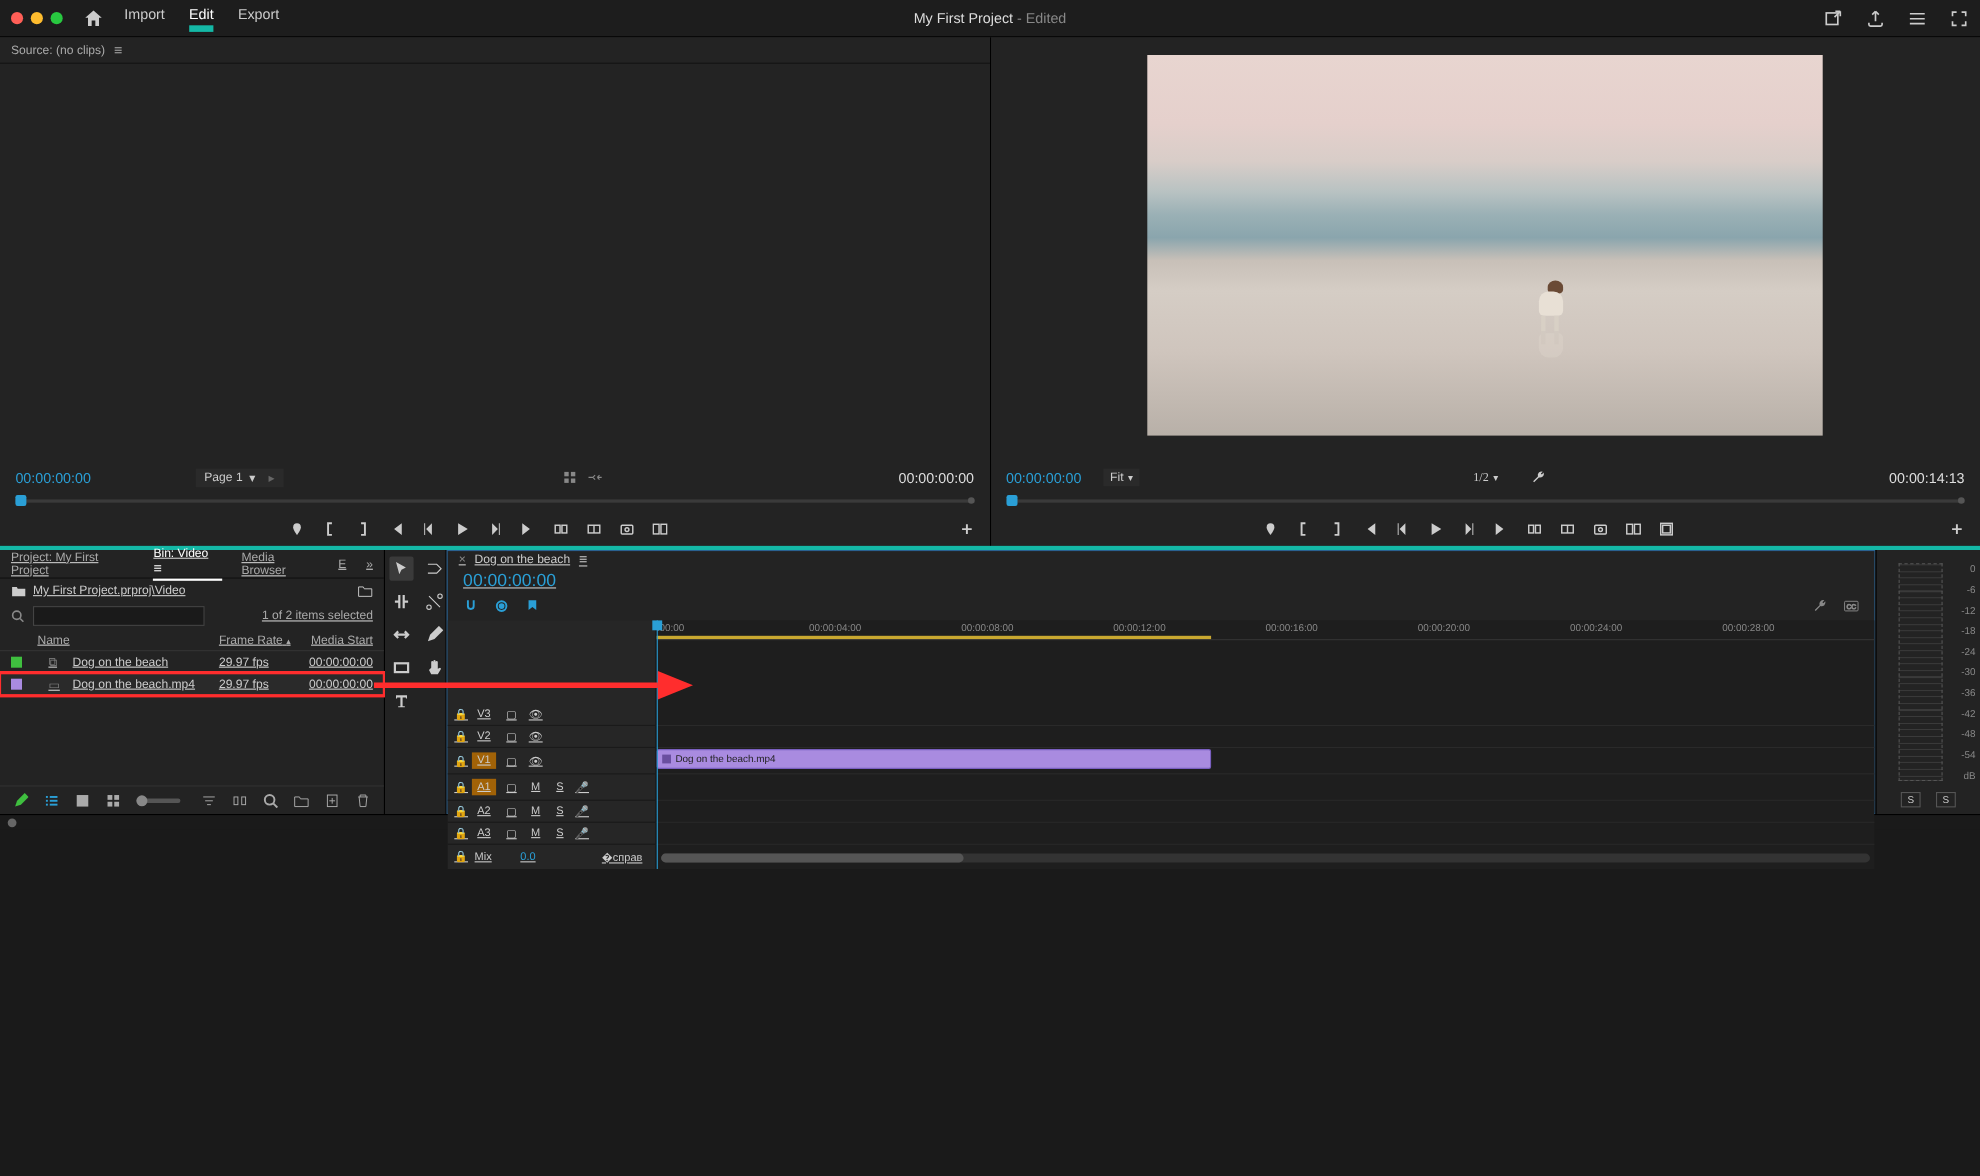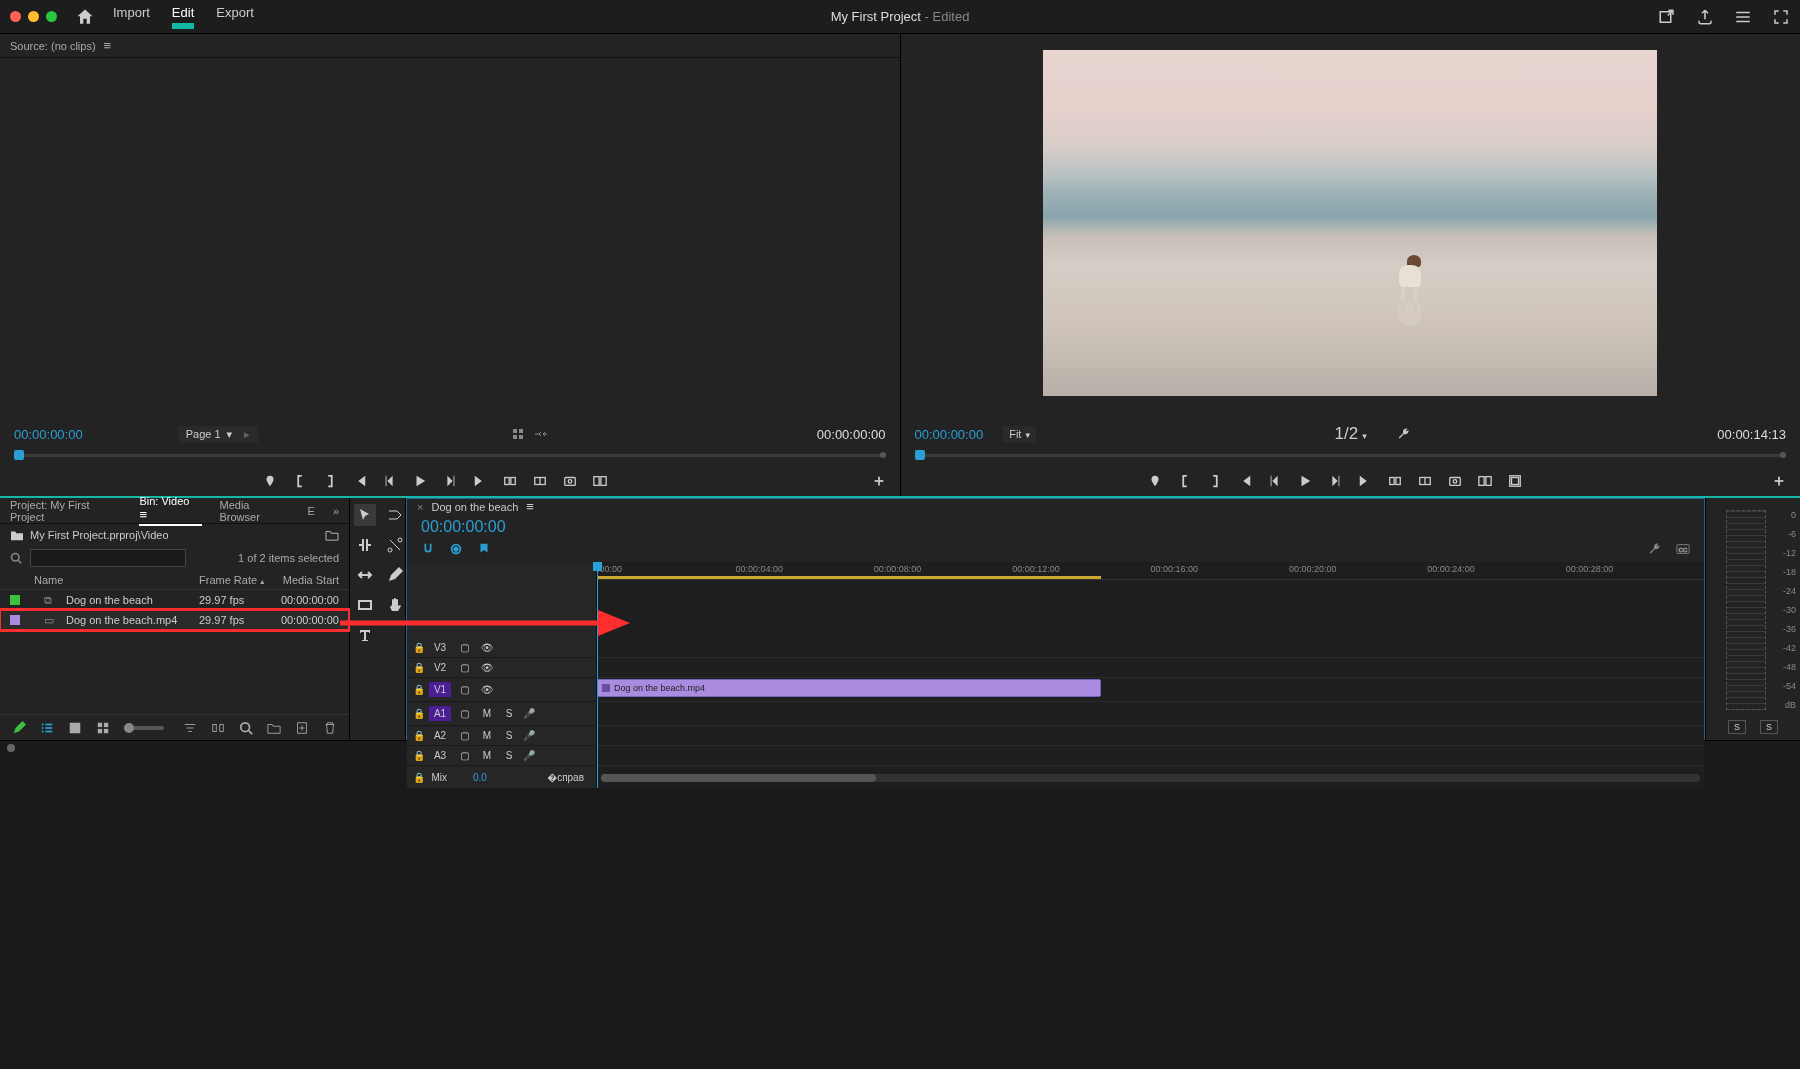--- a/index.html
+++ b/index.html
@@ -29,37 +29,37 @@
 .source-panel { border-right:1px solid #000; }
 .monitor-area { flex:1; background:#232323; display:flex; align-items:center; justify-content:center; position:relative; }
 .program-monitor-img { width:614px; height:346px; margin-top:-10px; }
 
 
 .monitor-info { height:24px; display:flex; align-items:center; padding:0 14px; font-size:13px; }
 .tc-blue { color:#2a9fd6; font-weight:500; }
 .tc-white { color:#ddd; margin-left:auto; }
 .fit-sel { margin-left:20px; background:#2a2a2a; border:none; color:#ccc; font-size:11px; padding:2px 6px; }
 .page-sel{ margin-left:95px; background:#2a2a2a; color:#ccc; padding:2px 8px; font-size:11px; display:flex; align-items:center; gap:6px;}
-.scale-sel{ margin-left:auto; margin-right:30px; color:#ccc; font-size:17px;}
+.scale-sel{ margin-left:auto; margin-right:30px; color:#ccc; font-size:11px;font-family:Liberation Serif, serif;}
 .wrench{margin-right:8px;}
 
 
 .scrub { height:20px; position:relative; margin:0 14px; }
 .scrub-track { position:absolute; top:8px; left:0; right:0; height:3px; background:#3a3a3a; }
 .scrub-handle { position:absolute; top:4px; width:10px; height:10px; background:#2a9fd6; border-radius:2px; }
 .scrub-end { position:absolute; top:6px; right:0; width:6px; height:6px; background:#555; border-radius:50%;}
 
 
 .transport { height:30px; display:flex; align-items:center; justify-content:center; gap:16px; padding:0 14px; }
 .transport .spacer { flex:1; }
 .transport svg { width:14px; height:14px; color:#ccc; cursor:pointer; }
 .transport .plus { margin-left:auto; }
 
 
-.row2 { display:flex; height:244px; border-top:2px solid #14b8a6; }
+.row2 { display:flex; height:244px; border-top:4px solid #14b8a6;text-decoration:underline; }
 .project-panel { width:350px; background:#232323; border-right:1px solid #000; display:flex; flex-direction:column; }
 .tools-panel { width:56px; background:#232323; border-right:1px solid #000; padding:6px 4px; }
 .timeline-panel { flex:1; background:#232323; display:flex; flex-direction:column; position:relative; border:1px solid #2a6190;}
 .meters-panel { width:95px; background:#232323; border-left:1px solid #000; position:relative;}
 
 
 .proj-tabs { height:26px; display:flex; align-items:center; gap:18px; padding:0 10px; font-size:11px; color:#aaa; border-bottom:1px solid #111;}
 .proj-tabs span{cursor:pointer;}
 .proj-tabs .active{color:#fff; border-bottom:2px solid #fff; padding-bottom:2px;}
 .proj-tabs .arrows{margin-left:auto;}
@@ -100,21 +100,21 @@
 .tl-content{ flex:1; position:relative; background:#1e1e1e;}
 .tl-ruler{ height:18px; border-bottom:1px solid #333; position:relative; font-size:9px; color:#888;}
 .tl-ruler span{position:absolute; top:2px;}
 .tl-yellowbar{position:absolute; top:14px; left:0; height:3px; background:#c9a830;}
 .tl-playhead{position:absolute; top:0; bottom:0; width:1px; background:#2a9fd6; z-index:5;}
 .tl-playhead::before{content:''; position:absolute; top:0; left:-4px; width:9px; height:9px; background:#2a9fd6;}
 .track-row{ height:20px; display:flex; align-items:center; gap:6px; padding:0 6px; font-size:10px; color:#ccc; border-bottom:1px solid #1a1a1a;}
 .track-row.tall{height:24px;}
 .track-row .lock{width:10px;}
 .track-row .lbl{ width:22px; text-align:center; padding:2px 0;}
-.track-row .lbl.active{background:#4c1d95;}
+.track-row .lbl.active{background:#a16207;}
 .track-row .tog{width:16px; text-align:center; cursor:pointer;}
 .track-row .mic{width:12px;}
 .track-lane{ position:absolute; left:0; right:0; height:20px; border-bottom:1px solid #2a2a2a;}
 .track-lane.tall{height:24px;}
 .clip{ position:absolute; height:18px; background:#a98be0; border:1px solid #7a5fc0; border-radius:2px; font-size:9px; color:#222; padding:2px 4px; display:flex; align-items:center; gap:4px; top:1px;}
 .clip .fx{width:8px;height:8px;background:#6a4fa0;}
 .mix-row{height:22px; display:flex; align-items:center; padding:0 6px; gap:6px; font-size:10px;}
 .mix-row .val{color:#2a9fd6; margin-left:20px;}
 .mix-row .end{margin-left:auto; margin-right:6px;}
 

